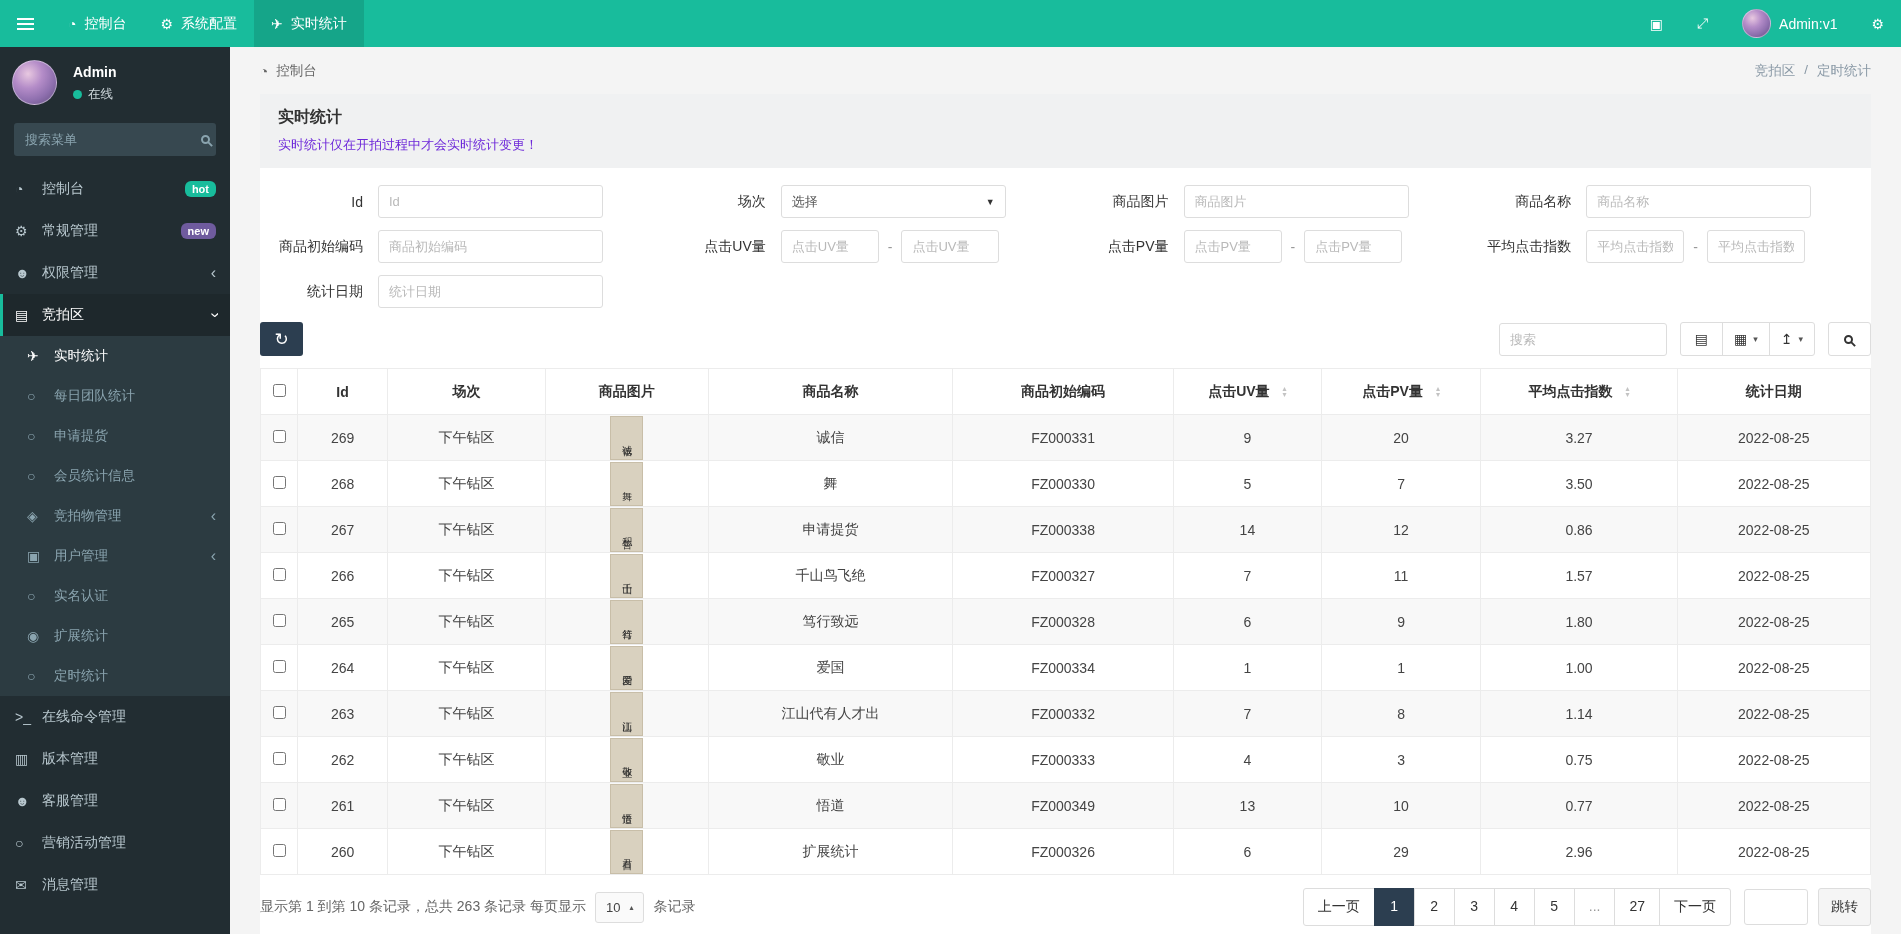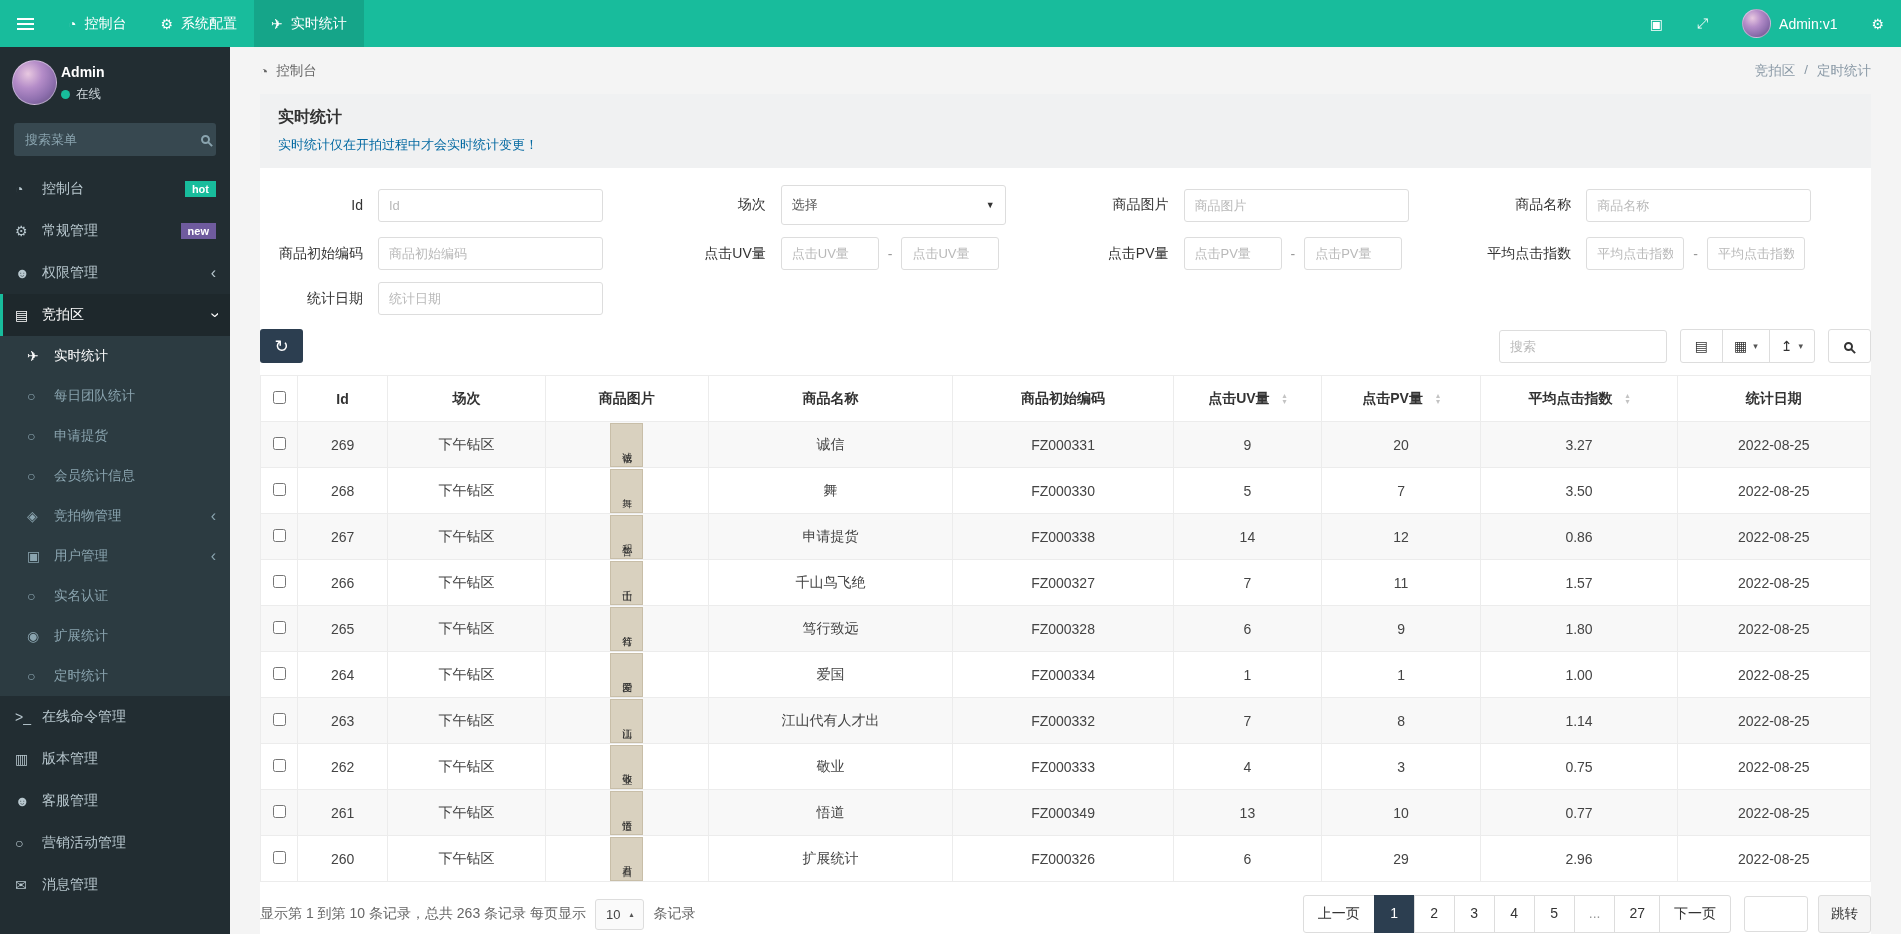--- a/index.html
+++ b/index.html
@@ -21,70 +21,70 @@
   .avatar { border-radius:50%;
             background: radial-gradient(circle at 35% 30%, #e8c8e0 0%, #b48cc8 35%, #8e6fae 65%, #5d4a7a 100%);
             border:1px solid rgba(255,255,255,.4); }
   .avatar.sm { width:29px; height:29px; }
 
   
   .shell { display:flex; height:887px; }
 
   
   .sidebar { width:230px; flex:0 0 230px; background:#222d32; overflow:hidden; }
-  .user-panel { display:flex; gap:4px; padding:13px 12px 11px; }
+  .user-panel { display:flex; gap:16px; padding:13px 12px 11px; }
   .avatar.lg { width:45px; height:45px; }
   .user-name { color:#fff; font-weight:bold; font-size:14px; margin-top:4px; }
   .user-status { color:#cfd8dc; font-size:12.5px; margin-top:6px; display:flex; align-items:center; gap:6px; }
   .dot { width:9px; height:9px; border-radius:50%; background:#18bc9c; display:inline-block; }
   .side-search { margin:7px 14px 12px; background:#374850; border-radius:3px; height:33px;
                  display:flex; align-items:center; padding:0 11px; }
   .side-search input { flex:1; background:transparent; border:none; outline:none; color:#ccc; font-size:13px; }
   .side-search input::placeholder { color:#8aa4af; }
   .mag { width:9px; height:9px; border:2px solid currentColor; border-radius:50%; position:relative; display:inline-block; flex-shrink:0; }
   .mag::after { content:""; position:absolute; width:6px; height:2px; background:currentColor;
                 transform:rotate(45deg); right:-5px; bottom:-3px; }
   .side-search .mag { color:#8aa4af; }
   .menu, .submenu { list-style:none; }
   .menu-item { display:flex; align-items:center; padding:12px 14px 12px 12px; color:#b8c7ce;
                cursor:pointer; border-left:3px solid transparent; font-size:14px; }
   .menu-item .glyph { width:27px; flex:0 0 27px; font-size:14px; }
   .menu-item.active-parent { background:#1e282c; border-left-color:#18bc9c; color:#fff; }
   .submenu { background:#2c3b41; }
   .submenu .menu-item { border-left:none; padding:11px 14px 11px 27px; color:#8aa4af; font-size:13.5px; }
   .submenu .menu-item.active { color:#fff; }
-  .badge { margin-left:auto; font-size:11px; font-weight:bold; color:#fff; padding:2px 7px; border-radius:0; }
+  .badge { margin-left:auto; font-size:11px; font-weight:bold; color:#fff; padding:2px 7px; border-radius:6px; }
   .b-green { background:#18bc9c; }
   .b-purple { background:#6f5b9e; }
   .chev { margin-left:auto; font-size:16px; line-height:10px; display:inline-block; }
   .chev.down { transform:rotate(-90deg); }
 
   
   .main { flex:1; background:#f4f4f4; overflow:hidden; }
   .crumbbar { display:flex; justify-content:space-between; align-items:center; padding:15px 30px 14px; font-size:13.5px; }
   .crumb-left { color:#666; display:flex; align-items:center; gap:8px; }
   .crumb-right { color:#8a99a6; display:flex; gap:9px; }
   .crumb-right .cur { color:#8a99a6; }
 
   .card { background:#fff; margin:0 30px; }
   .band { background:#f0f1f2; padding:13px 18px 14px; }
   .band-title { font-size:16px; font-weight:bold; color:#333; }
-  .band-sub { font-size:13px; color:#0369a1; margin-top:8px; }
+  .band-sub { font-size:13px; color:#6d28d9; margin-top:8px; }
 
   
   .filter { padding:17px 0 4px; display:grid; grid-template-columns:repeat(4,1fr); row-gap:12px; }
   .f-cell { display:flex; align-items:center; }
   .f-label { flex:0 0 118px; text-align:right; padding-right:15px; font-size:14px; color:#333; }
   .inp { height:33px; border:1px solid #ddd; border-radius:3px; padding:0 10px; font-size:13px;
          color:#555; outline:none; background:#fff; }
   .inp::placeholder { color:#b9b9b9; }
   .inp.wide { width:225px; }
   .inp.small { width:98px; }
   .sep { margin:0 9px; color:#999; }
-  .fselect { width:225px; height:40px; border:1px solid #ddd; border-radius:3px; background:#fff;
+  .fselect { width:225px; height:33px; border:1px solid #ddd; border-radius:3px; background:#fff;
              display:flex; align-items:center; justify-content:space-between; padding:0 10px;
              font-size:13px; color:#555; cursor:pointer; }
   .fselect .glyph { font-size:9px; color:#333; }
   .btn-submit { background:#18bc9c; color:#fff; border:none; border-radius:3px; padding:9px 16px;
                 font-size:13.5px; cursor:pointer; }
   .btn-reset { background:#ecf0f1; color:#333; border:1px solid #e4e8e9; border-radius:3px;
                padding:8px 15px; font-size:13.5px; margin-left:8px; cursor:pointer; }
 
   
   .toolbar { display:flex; align-items:center; padding:10px 0 2px; }

